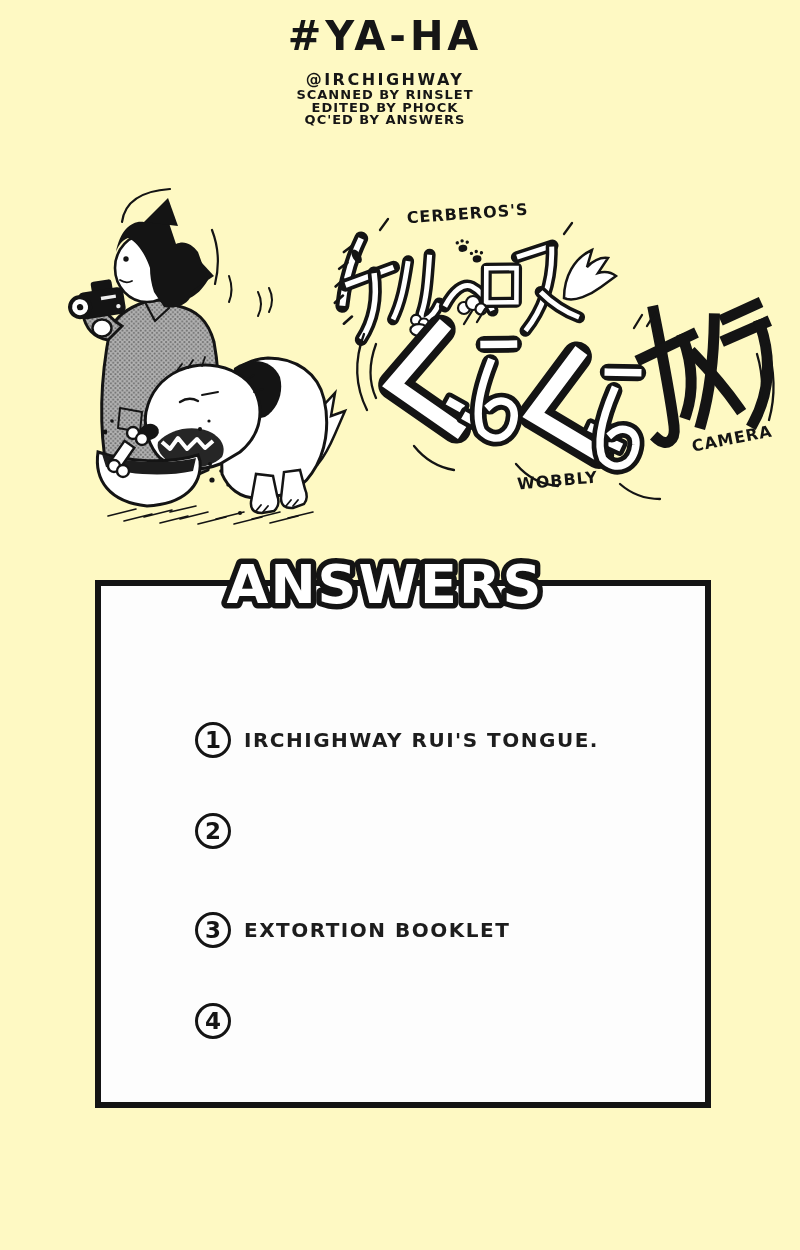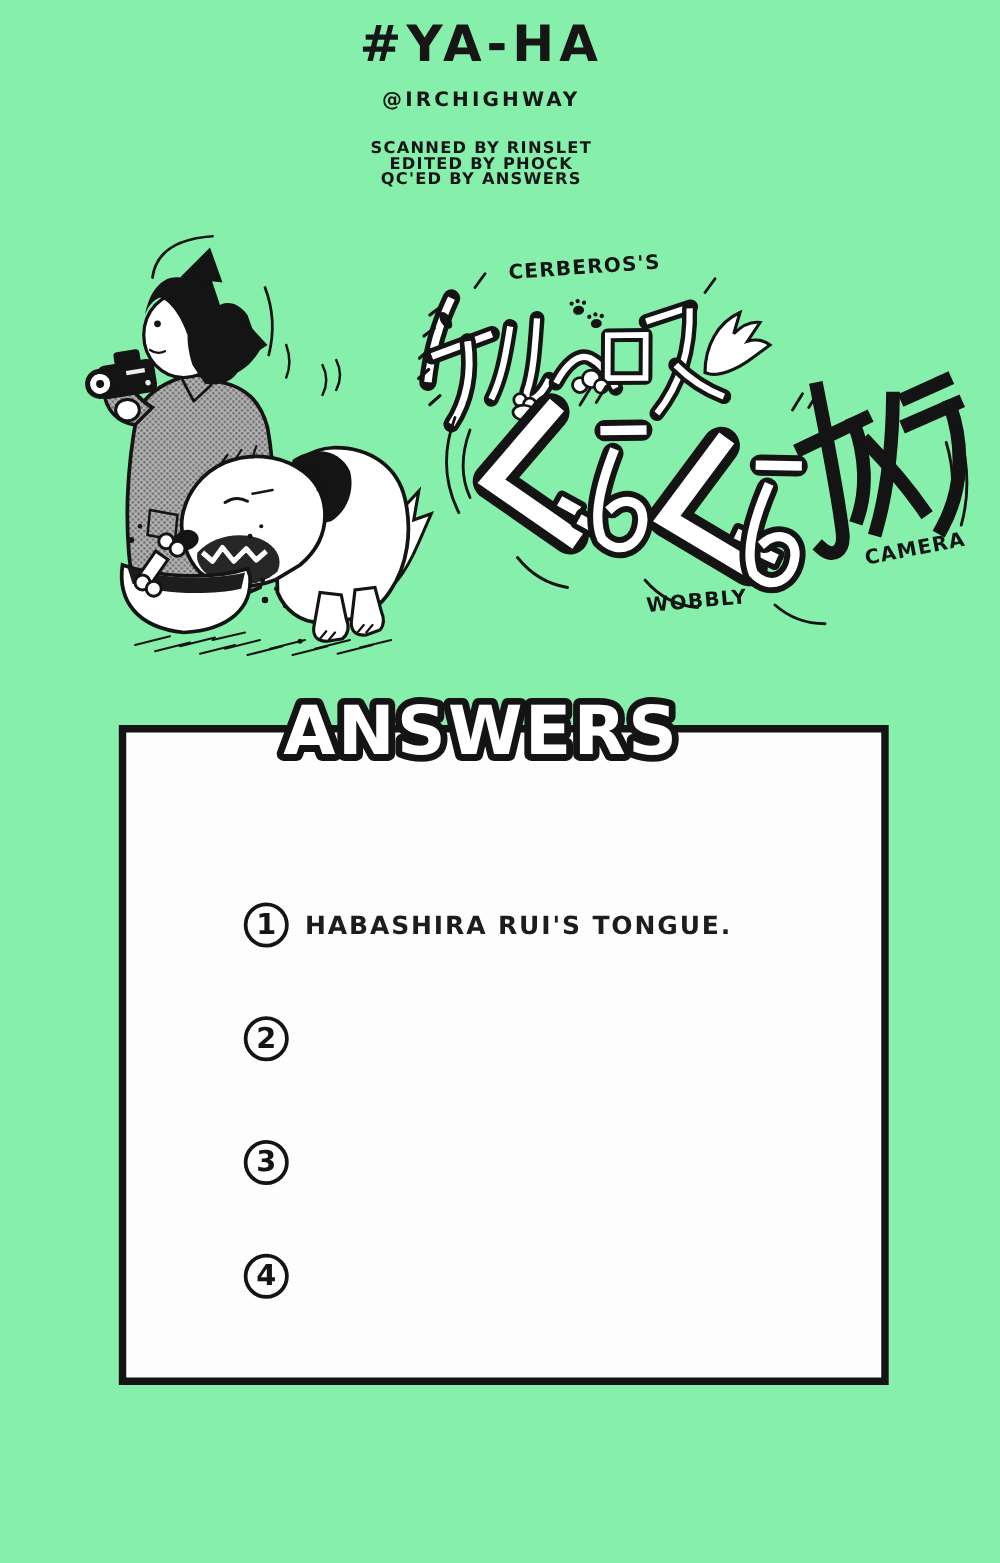--- a/index.html
+++ b/index.html
@@ -1,25 +1,25 @@
 <!DOCTYPE html>
 <html><head>
 <meta charset="utf-8">
 <style>
   html,body{margin:0;padding:0;background:#e8e8e8;}
   .page{
     position:relative;width:800px;height:1250px;margin:0 auto;
-    background:#86efac;color:#161616;overflow:hidden;
+    background:#fef9c3;color:#161616;overflow:hidden;
     font-family:"DejaVu Sans","Liberation Sans",sans-serif;
   }
   
   .hdr{position:absolute;left:0;top:16px;width:770px;text-align:center;}
   .yaha{font-size:40px;font-weight:bold;letter-spacing:4px;line-height:1;}
   .handle{font-size:16px;font-weight:bold;letter-spacing:2.5px;margin-top:14px;}
-  .credit-lines{margin-top:24px;font-size:13px;font-weight:bold;letter-spacing:1px;line-height:12.6px;}
+  .credit-lines{margin-top:0;font-size:13px;font-weight:bold;letter-spacing:1px;line-height:12.6px;}
   
   .artwork{position:absolute;left:50px;top:180px;}
   .logo{position:absolute;left:318px;top:192px;}
   .answers-title-svg{position:absolute;left:215px;top:544px;z-index:3;}
   .answers-title-svg text{
     font-family:"DejaVu Sans","Liberation Sans",sans-serif;
     font-weight:bold;font-size:54px;letter-spacing:2px;
     fill:#ffffff;stroke:#141414;stroke-width:11px;
     paint-order:stroke fill;stroke-linejoin:round;
   }
@@ -308,26 +308,27 @@
     </g>
   </svg>
 
   <svg class="answers-title-svg" width="340" height="82" viewBox="0 0 340 82">
     <text x="170" y="59" text-anchor="middle">ANSWERS</text>
   </svg>
 
   <section class="answers-box">
     <div class="answer-item" style="top:136px">
       <span class="num">1</span>
-      <span class="answer-label">HABASHIRA RUI'S TONGUE.</span>
+      <span class="answer-label">IRCHIGHWAY RUI'S TONGUE.</span>
     </div>
     <div class="answer-item" style="top:227px">
       <span class="num">2</span>
     </div>
     <div class="answer-item" style="top:326px">
       <span class="num">3</span>
+      <span class="answer-label">EXTORTION BOOKLET</span>
     </div>
     <div class="answer-item" style="top:417px">
       <span class="num">4</span>
     </div>
   </section>
 
 </div>
 
 </body></html>

